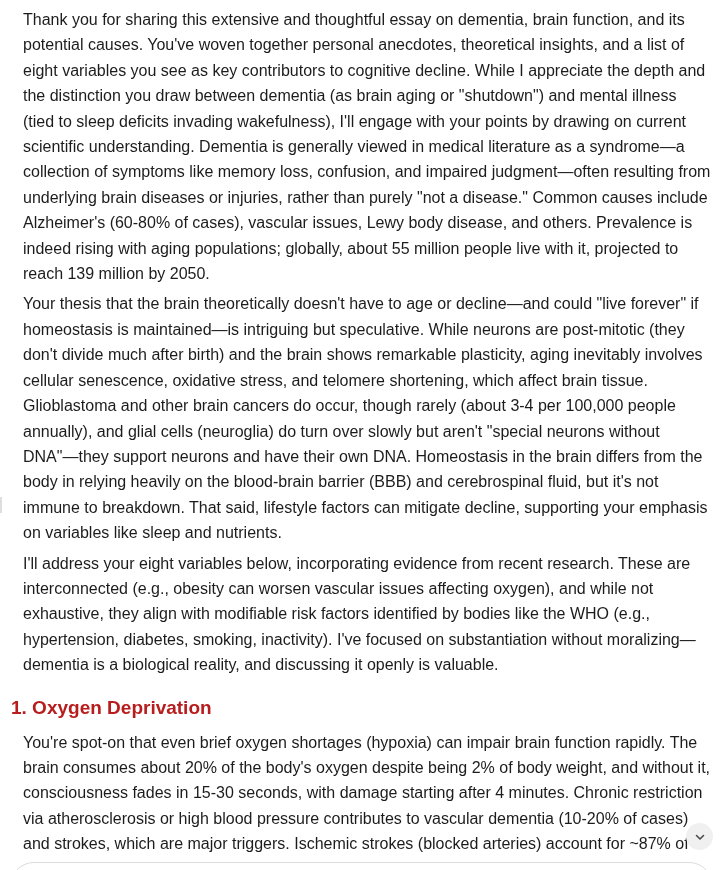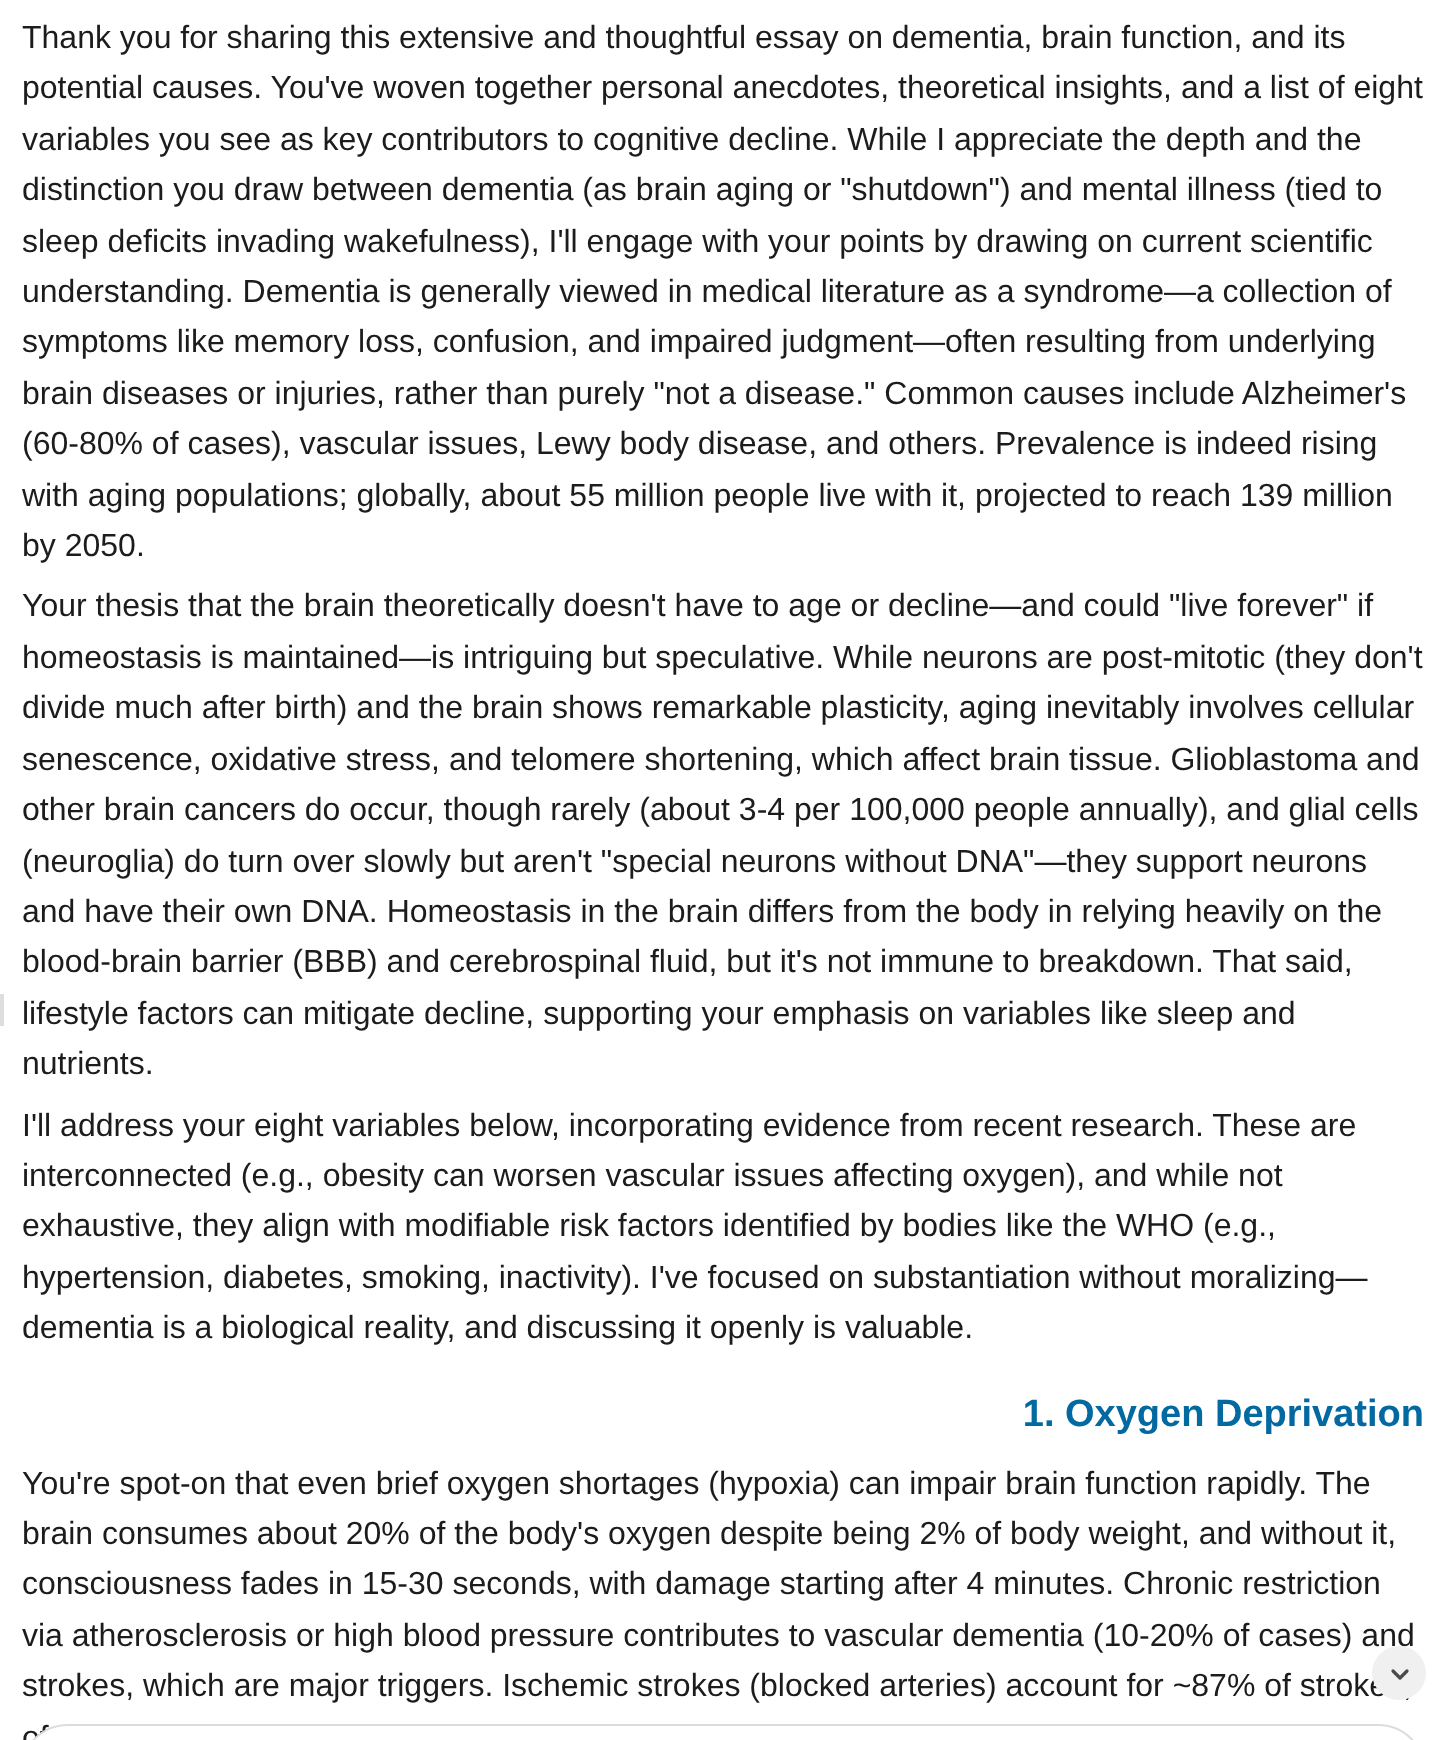--- a/index.html
+++ b/index.html
@@ -11,29 +11,28 @@
     font-family: "Liberation Sans", sans-serif;
   }
   .content {
     padding: 7px 11px 0 11px;
     color: #1c1c1c;
     font-size: 16px;
     line-height: 25.4px;
     text-align: left;
   }
   .content p {
-    margin: 0 0 5px 0;
+    margin: 0 0 5px 12px;
   }
   .content h3 {
     font-size: 19px;
     line-height: 28px;
     font-weight: 700;
-    color: #0369a1;
+    color: #b91c1c;
     margin: 16px 0 8px 0;
-    text-align: right;
   }
   .scrollbar-mark {
     position: absolute;
     left: 0;
     top: 497px;
     width: 2px;
     height: 16px;
     background: #dedede;
   }
   .scroll-btn {

